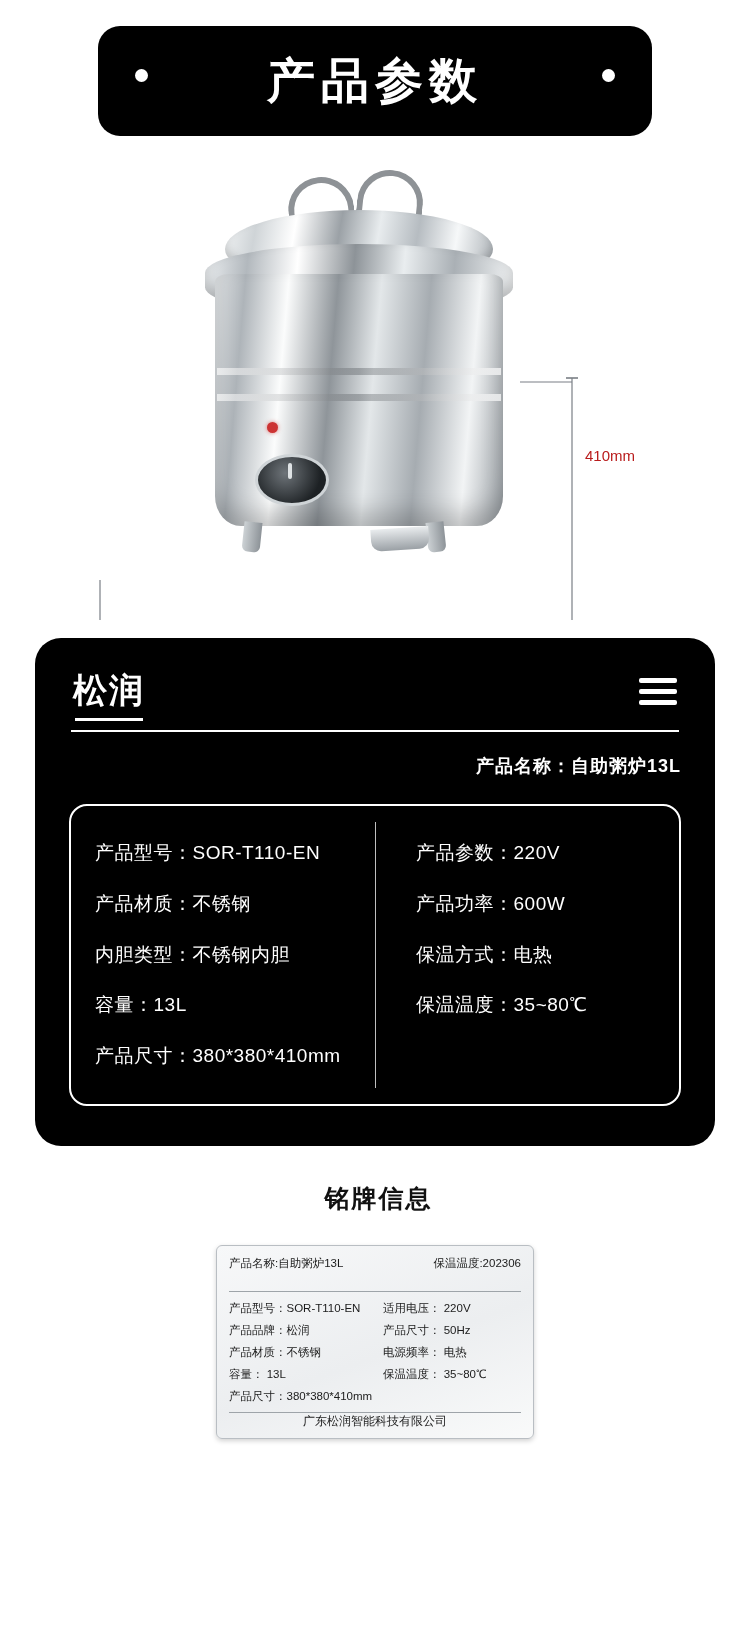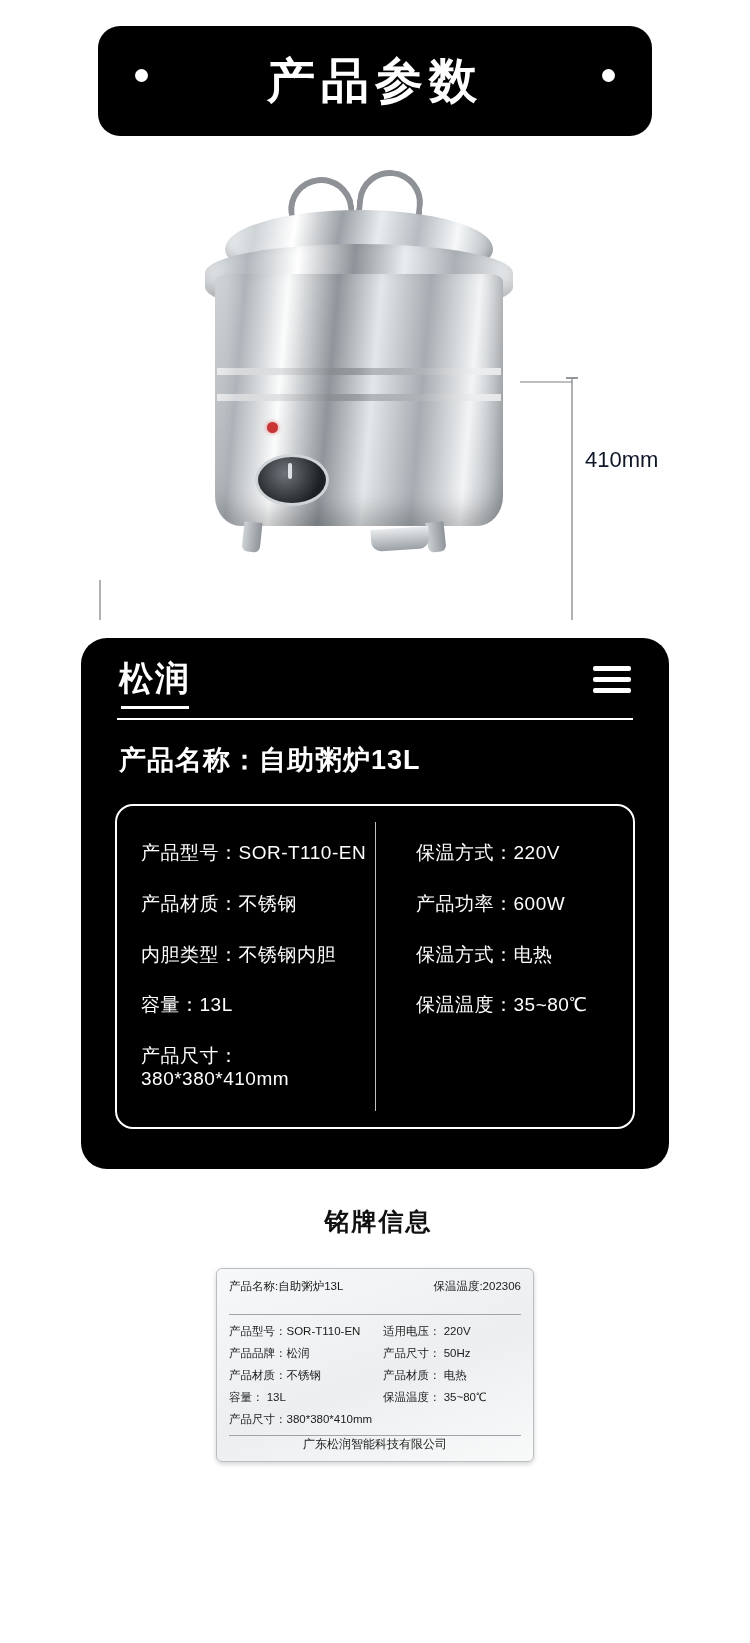--- a/index.html
+++ b/index.html
@@ -169,36 +169,36 @@
   
   .dim-svg {
     position: absolute;
     left: 0;
     top: 0;
     width: 750px;
     height: 470px;
   }
   .dim-label {
     position: absolute;
-    font-size: 22px;
-    color: #0f172a;
+    font-size: 15px;
+    color: #b91c1c;
     white-space: nowrap;
   }
   .dim-h { left: 585px; top: 297px; }
   .dim-w { left: 241px; top: 563px; }
   .dim-d { left: 552px; top: 572px; }
 
   
   .spec-card {
     position: relative;
-    width: 588px;
+    width: 680px;
     margin: 18px auto 0;
     background: #000;
     border-radius: 26px;
-    padding: 18px 34px 40px;
+    padding: 30px 34px 40px;
     color: #fff;
   }
   .brand-row {
     display: flex;
     align-items: center;
     justify-content: space-between;
     padding: 0 4px;
   }
   .brand-logo {
     font-size: 34px;
@@ -229,25 +229,26 @@
     height: 5px;
     background: #fff;
     border-radius: 2px;
   }
   .brand-divider {
     height: 2px;
     background: #ffffff;
     margin: 16px 2px 22px;
   }
   .product-name {
-    font-size: 27px;
+    font-size: 18px;
     font-weight: bold;
     color: #fff;
     padding-left: 4px;
     letter-spacing: 1px;
+    text-align: right;
   }
   .product-name .pn-label { font-weight: bold; }
   .spec-box {
     margin-top: 26px;
     border: 2px solid #ffffff;
     border-radius: 18px;
     padding: 22px 10px 22px 24px;
     display: flex;
     position: relative;
   }
@@ -387,21 +388,21 @@
 
   <div class="spec-box">
     <div class="spec-col left">
       <div class="spec-item">产品型号：SOR-T110-EN</div>
       <div class="spec-item">产品材质：不锈钢</div>
       <div class="spec-item">内胆类型：不锈钢内胆</div>
       <div class="spec-item">容量：13L</div>
       <div class="spec-item">产品尺寸：380*380*410mm</div>
     </div>
     <div class="spec-col right">
-      <div class="spec-item">保温方式：220V</div>
+      <div class="spec-item">产品参数：220V</div>
       <div class="spec-item">产品功率：600W</div>
       <div class="spec-item">保温方式：电热</div>
       <div class="spec-item">保温温度：35~80℃</div>
     </div>
   </div>
 </div>
 
 <div class="plate-title">铭牌信息</div>
 
 <div class="plate-wrap">
@@ -414,19 +415,19 @@
       <div class="plate-col left">
         <div class="plate-line">产品型号：SOR-T110-EN</div>
         <div class="plate-line">产品品牌：松润</div>
         <div class="plate-line">产品材质：不锈钢</div>
         <div class="plate-line">容量： 13L</div>
         <div class="plate-line">产品尺寸：380*380*410mm</div>
       </div>
       <div class="plate-col right">
         <div class="plate-line">适用电压： 220V</div>
         <div class="plate-line">产品尺寸： 50Hz</div>
-        <div class="plate-line">产品材质： 电热</div>
+        <div class="plate-line">电源频率： 电热</div>
         <div class="plate-line">保温温度： 35~80℃</div>
       </div>
     </div>
     <div class="plate-footer">广东松润智能科技有限公司</div>
   </div>
 </div>
 
 </body></html>

